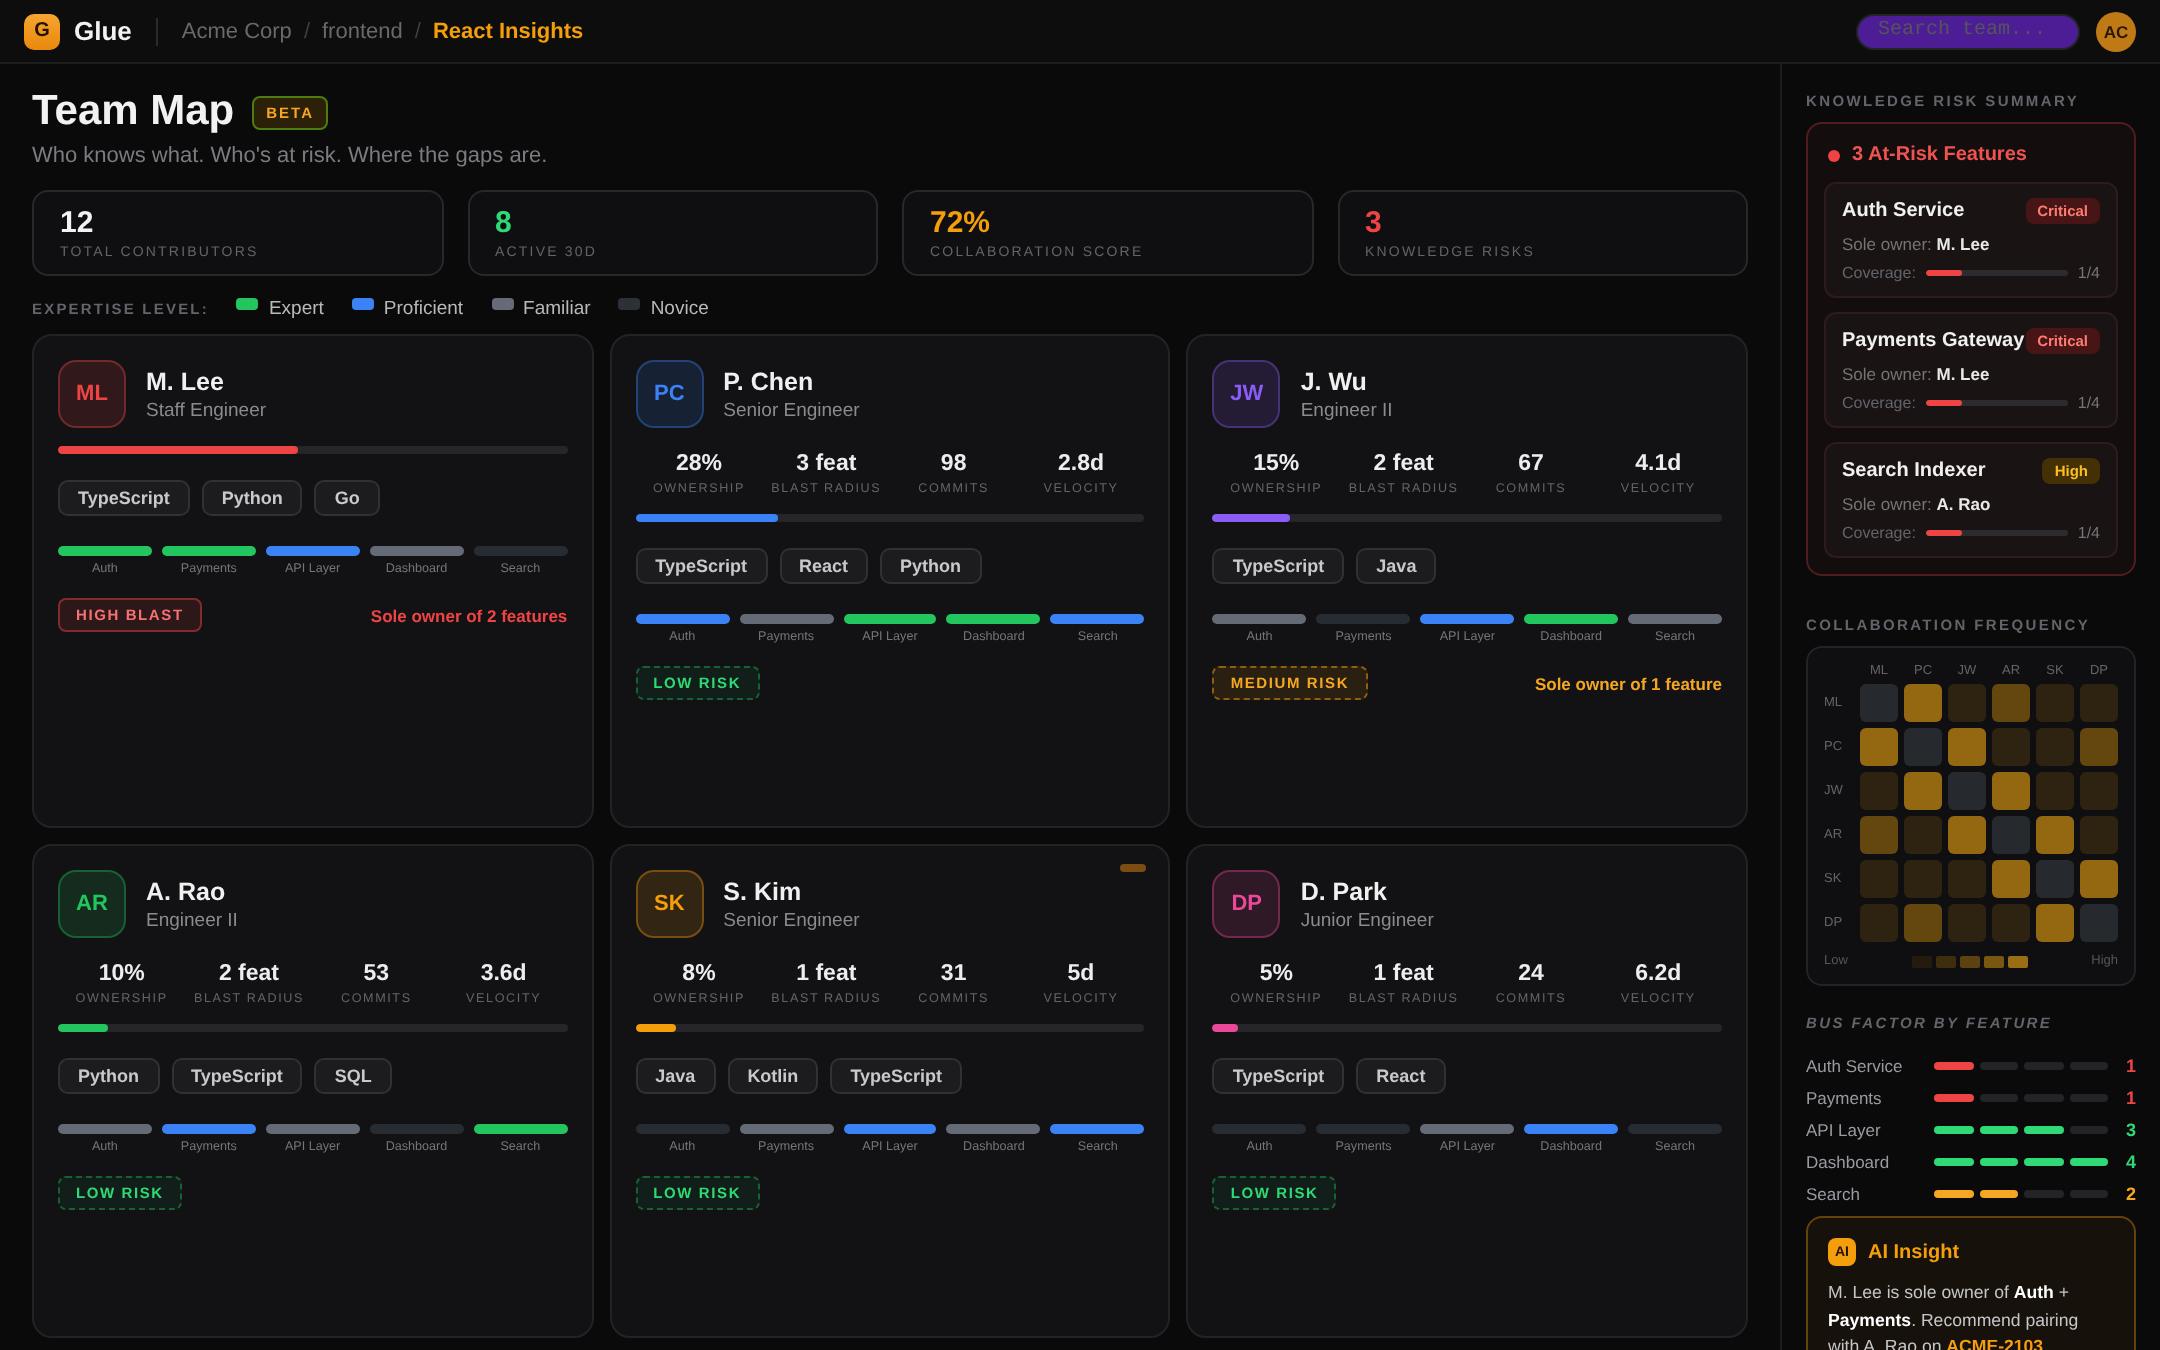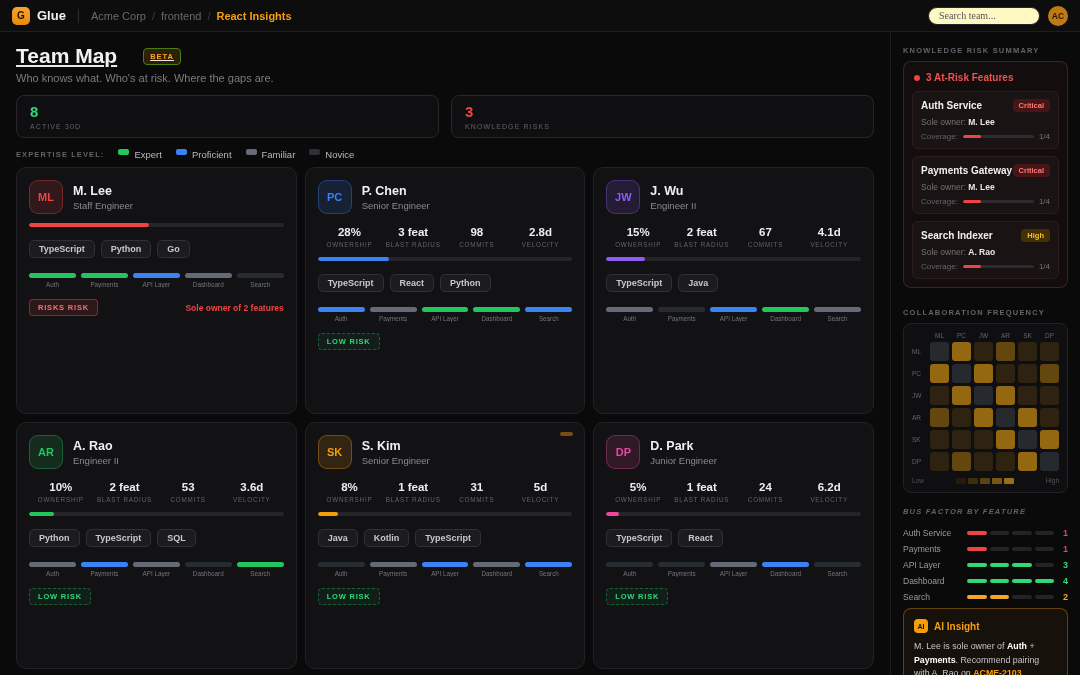--- a/index.html
+++ b/index.html
@@ -8,31 +8,31 @@
 
   
   .topbar { height:32px; display:flex; align-items:center; padding:0 12px; background:#0d0d0e; border-bottom:1px solid #1e1e21; }
   .logo { width:18px; height:18px; border-radius:5px; background:linear-gradient(180deg,#f7a531,#e8890c); color:#241300; font-size:10px; font-weight:bold; display:flex; align-items:center; justify-content:center; }
   .appname { font-size:13px; font-weight:bold; color:#f2f2f2; margin-left:7px; }
   .tb-sep { width:1px; height:14px; background:#2b2b2f; margin:0 12px; }
   .crumbs { font-size:11px; color:#68686e; display:flex; gap:6px; align-items:center; }
   .crumbs .sl { color:#3e3e44; }
   .crumb-active { color:#f59e0b; font-weight:bold; }
   .tb-right { margin-left:auto; display:flex; align-items:center; gap:8px; }
-  .search { width:112px; height:18px; background:#fef9c3; border:1px solid #242428; border-radius:9px; color:#8a8a90; font-size:10px; padding:0 10px; outline:none; font-family:Liberation Serif, serif; }
+  .search { width:112px; height:18px; background:#4c1d95; border:1px solid #242428; border-radius:9px; color:#8a8a90; font-size:10px; padding:0 10px; outline:none; font-family:Liberation Mono, monospace; }
   .search::placeholder { color:#55555b; }
   .avatar { width:20px; height:20px; border-radius:50%; background:#c07a15; color:#2a1700; font-size:8.5px; font-weight:bold; display:flex; align-items:center; justify-content:center; }
 
   
   .wrap { display:flex; height:643px; }
   .main { flex:1; padding:12px 16px 0 16px; min-width:0; }
   .side { width:190px; border-left:1px solid #1d1d20; padding:8px 12px 10px 12px; display:flex; flex-direction:column; }
 
   
-  .titlerow { display:flex; align-items:center; gap:26px;text-decoration:underline; }
+  .titlerow { display:flex; align-items:center; gap:9px; }
   .pagetitle { font-size:21px; font-weight:600; color:#f2f2f2; }
   .beta { font-size:7.5px; font-weight:bold; letter-spacing:1px; color:#f5a623; background:#2d2008; border:1px solid #4d7c0f; border-radius:4px; padding:3px 6px; }
   .subtitle { font-size:11px; color:#7b7b81; margin-top:4px; }
 
   
   .stats { display:flex; gap:12px; margin-top:11px; }
   .stat { flex:1; border:1px solid #28282c; background:#0f0f11; border-radius:8px; padding:7px 13px; }
   .stat-v { font-size:15px; font-weight:bold; }
   .stat-l { font-size:7px; letter-spacing:1.1px; color:#63636a; margin-top:3px; }
 
@@ -137,22 +137,30 @@
 
   <div class="main">
     <div class="titlerow">
       <div class="pagetitle">Team Map</div>
       <div class="beta">BETA</div>
     </div>
     <div class="subtitle">Who knows what. Who's at risk. Where the gaps are.</div>
 
     <div class="stats">
       <div class="stat">
+        <div class="stat-v" style="color: rgb(242, 242, 242);">12</div>
+        <div class="stat-l">TOTAL CONTRIBUTORS</div>
+      </div>
+      <div class="stat">
         <div class="stat-v" style="color: rgb(47, 217, 117);">8</div>
         <div class="stat-l">ACTIVE 30D</div>
+      </div>
+      <div class="stat">
+        <div class="stat-v" style="color: rgb(245, 158, 11);">72%</div>
+        <div class="stat-l">COLLABORATION SCORE</div>
       </div>
       <div class="stat">
         <div class="stat-v" style="color: rgb(239, 68, 68);">3</div>
         <div class="stat-l">KNOWLEDGE RISKS</div>
       </div>
     </div>
 
     <div class="legend">
       <span class="legend-label">EXPERTISE LEVEL:</span>
       <span class="leg-item">
@@ -206,21 +214,21 @@
             <div>
               <div class="sk-bar" style="background: rgb(100, 107, 118);"></div>
               <div class="sk-l">Dashboard</div>
             </div>
             <div>
               <div class="sk-bar" style="background: rgb(39, 44, 51);"></div>
               <div class="sk-l">Search</div>
             </div>
           </div>
           <div class="m-foot">
-            <span class="risk-badge risk-high">RISKS RISK</span>
+            <span class="risk-badge risk-high">HIGH BLAST</span>
             <span class="m-note" style="color: rgb(239, 68, 68);">Sole owner of 2 features</span>
           </div>
         </div>
         <div class="card">
           <div class="m-head">
             <div class="m-avatar" style="background: rgba(59, 130, 246, 0.14); color: rgb(59, 130, 246); border: 1px solid rgba(59, 130, 246, 0.35);">PC</div>
             <div>
               <div class="m-name">P. Chen</div>
               <div class="m-role">Senior Engineer</div>
             </div>
@@ -324,20 +332,24 @@
               <div class="sk-l">API Layer</div>
             </div>
             <div>
               <div class="sk-bar" style="background: rgb(34, 197, 94);"></div>
               <div class="sk-l">Dashboard</div>
             </div>
             <div>
               <div class="sk-bar" style="background: rgb(100, 107, 118);"></div>
               <div class="sk-l">Search</div>
             </div>
+          </div>
+          <div class="m-foot">
+            <span class="risk-badge risk-medium">MEDIUM RISK</span>
+            <span class="m-note" style="color: rgb(245, 166, 35);">Sole owner of 1 feature</span>
           </div>
         </div>
         <div class="card">
           <div class="m-head">
             <div class="m-avatar" style="background: rgba(34, 197, 94, 0.14); color: rgb(34, 197, 94); border: 1px solid rgba(34, 197, 94, 0.35);">AR</div>
             <div>
               <div class="m-name">A. Rao</div>
               <div class="m-role">Engineer II</div>
             </div>
           </div>

